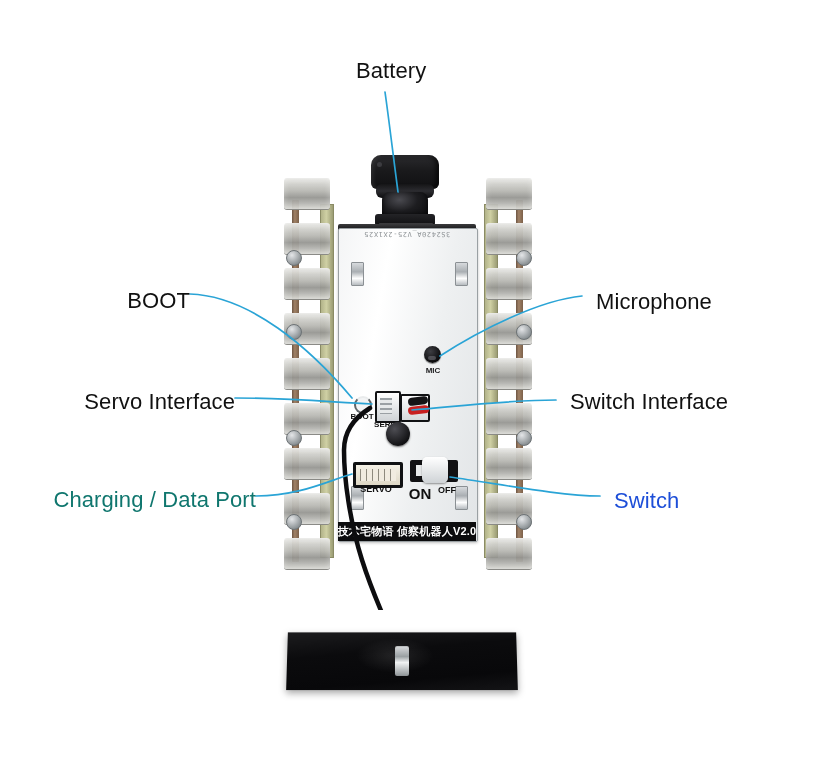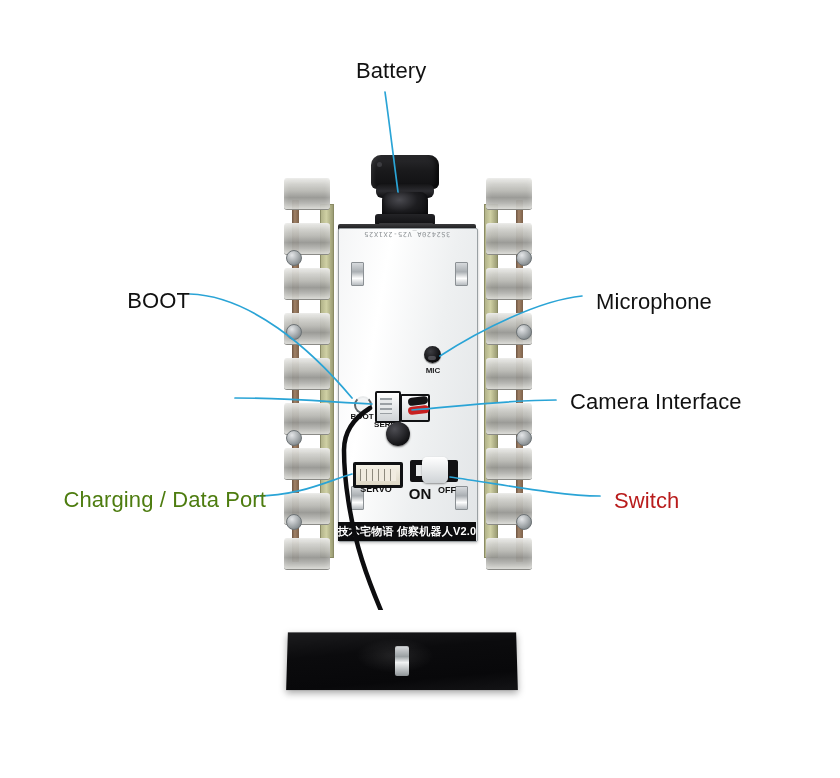--- a/index.html
+++ b/index.html
@@ -477,21 +477,22 @@
       <path id="ld-boot" d="M190,294 C250,296 310,348 352,398"></path>
       <path id="ld-servo" d="M235,398 C290,398 330,402 372,404"></path>
       <path id="ld-charging" d="M256,496 C300,496 330,480 352,474"></path>
       <path id="ld-microphone" d="M582,296 C540,300 480,330 440,356"></path>
       <path id="ld-battery" d="M556,400 C510,400 460,406 412,410"></path>
       <path id="ld-switch" d="M600,496 C560,496 500,484 450,477"></path>
     </g>
   </svg>
 
   <div class="callout left-anchored" style="left: 10px; top: 290px; width: 180px; color: rgb(17, 17, 17);"><span>BOOT</span></div>
-  <div class="callout left-anchored" style="left: 20px; top: 489px; width: 246px; color: #4d7c0f;"><span>Charging / Data Port</span></div>
+  <div class="callout left-anchored" style="left: 10px; top: 391px; width: 225px; color: rgb(17, 17, 17);"><span>Servo Interface</span></div>
+  <div class="callout left-anchored" style="left: 10px; top: 489px; width: 246px; color: #0f766e;"><span>Charging / Data Port</span></div>
 
   <div class="callout right-anchored" style="left: 596px; top: 291px; color: rgb(17, 17, 17);"><span>Microphone</span></div>
-  <div class="callout right-anchored" style="left: 570px; top: 391px; color: rgb(17, 17, 17);"><span>Camera Interface</span></div>
-  <div class="callout right-anchored" style="left: 614px; top: 490px; color: #b91c1c;"><span>Switch</span></div>
+  <div class="callout right-anchored" style="left: 570px; top: 391px; color: rgb(17, 17, 17);"><span>Switch Interface</span></div>
+  <div class="callout right-anchored" style="left: 614px; top: 490px; color: #1d4ed8;"><span>Switch</span></div>
 
   <div class="callout" style="left: 356px; top: 60px; color: rgb(17, 17, 17);"><span>Battery</span></div>
 
 </div>
 
 </body></html>

